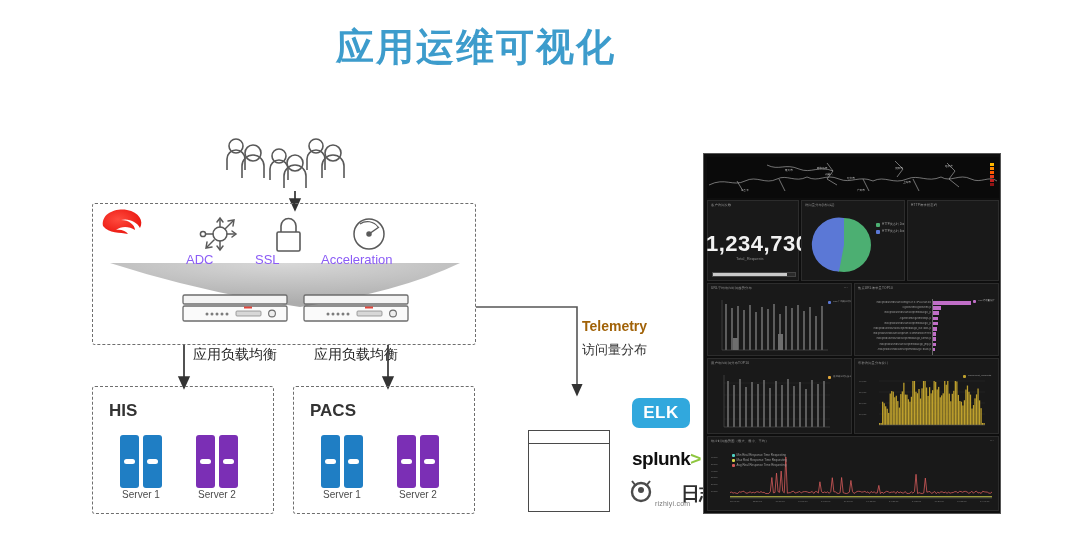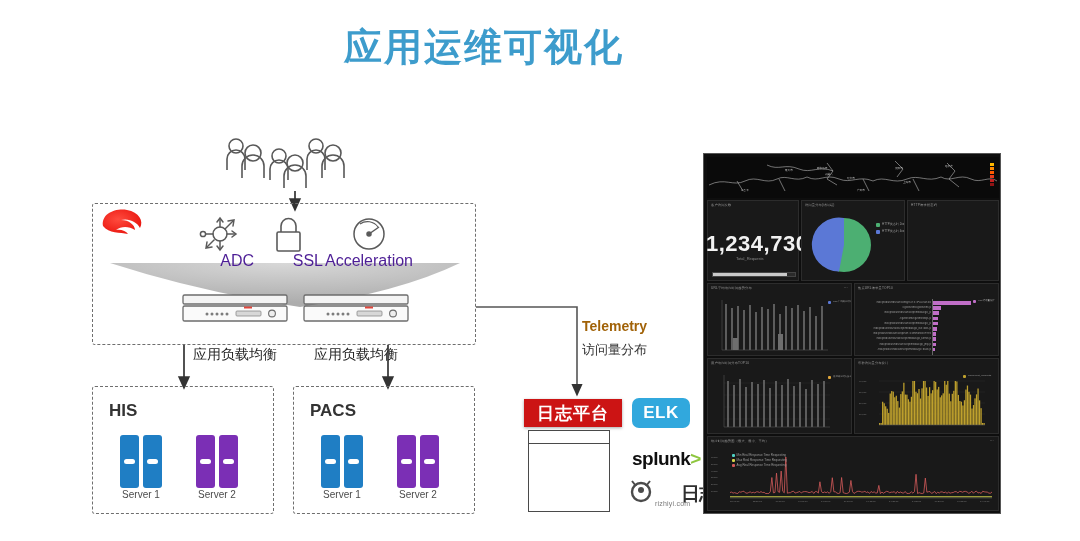--- a/index.html
+++ b/index.html
@@ -6,38 +6,38 @@
   html, body {
     width: 1080px; height: 541px;
     background: #ffffff;
     font-family: "Liberation Sans", sans-serif;
     overflow: hidden;
   }
   #stage { position: relative; width: 1080px; height: 541px; background: #fff; }
 
   
   .page-title {
-    position: absolute; left: 8px; top: 22px; width: 952px;
+    position: absolute; left: 0; top: 22px; width: 952px;
     text-align: center;
     font-size: 38px; font-weight: bold; letter-spacing: 2px;
     color: #3d9ccc;
   }
 
   
   .dashed-box {
     position: absolute;
     border: 1.6px dashed #6e6e6e;
     border-radius: 3px;
     background: transparent;
   }
 
   
   .icon-label {
-    position: absolute; text-align: right;
-    font-size: 16px; color: #4c1d95;
+    position: absolute; text-align: left;
+    font-size: 13px; color: #8b5cf6;
     white-space: nowrap;
   }
   .lb-label {
     position: absolute; text-align: center;
     font-size: 14px; color: #1f1f1f; white-space: nowrap; margin-top: 24px;
   }
 
   
   .zone-title {
     position: absolute; font-size: 17px; font-weight: bold; color: #333;
@@ -327,21 +327,20 @@
       </div>
   </div>
   <div class="srv-label" style="left:385px; top:489px; width:66px;">Server 2</div>
 
   <div class="telemetry-en" style="left:582px; top:318px;">Telemetry</div>
   <div class="telemetry-cn" style="left:582px; top:341px;">访问量分布</div>
 
   <div class="chart-card" style="left:528px; top:430px; width:82px; height:82px;">
     <div class="chart-card-bar"></div>
   </div>
-  <div class="log-badge" style="left:524px; top:399px; width:98px; height:28px;">日志平台</div>
 
   <div class="elk-badge" style="left:632px; top:398px; width:58px; height:30px;">ELK</div>
 
   <div class="splunk-logo" style="left:632px; top:448px;">
     <span>splunk</span><span class="gt">&gt;</span>
   </div>
 
   <div class="rizhiyi-logo" style="left:654px; top:481px;">
     <span class="rizhiyi-cn">日志易</span>
   </div>

